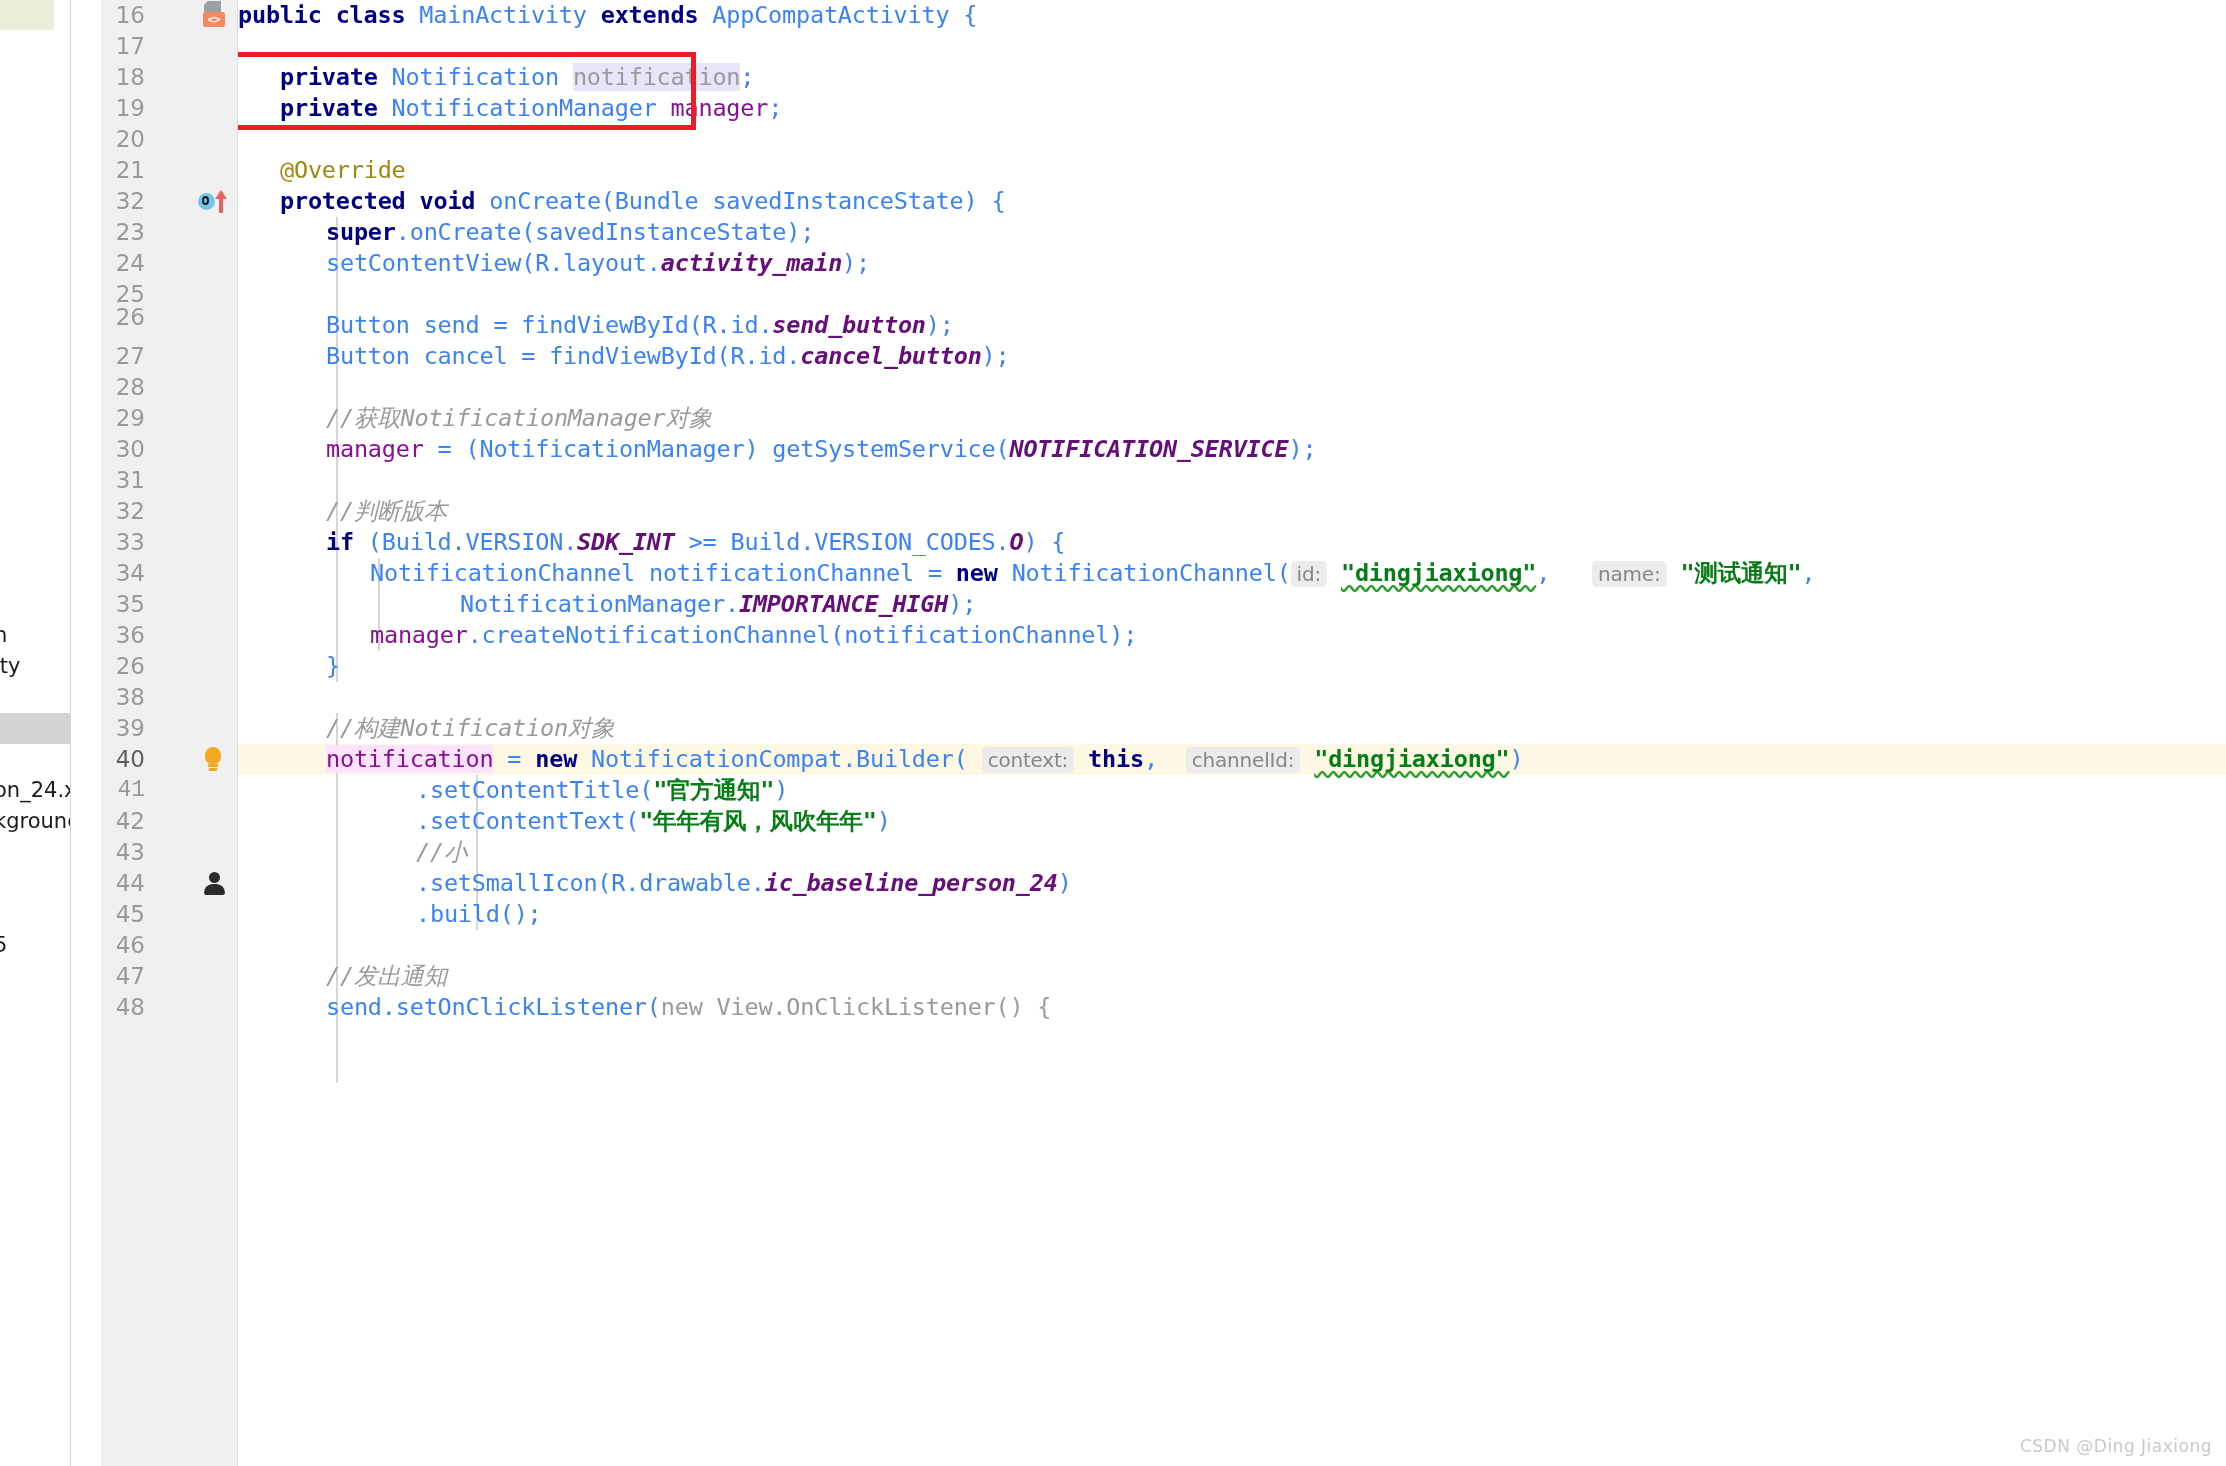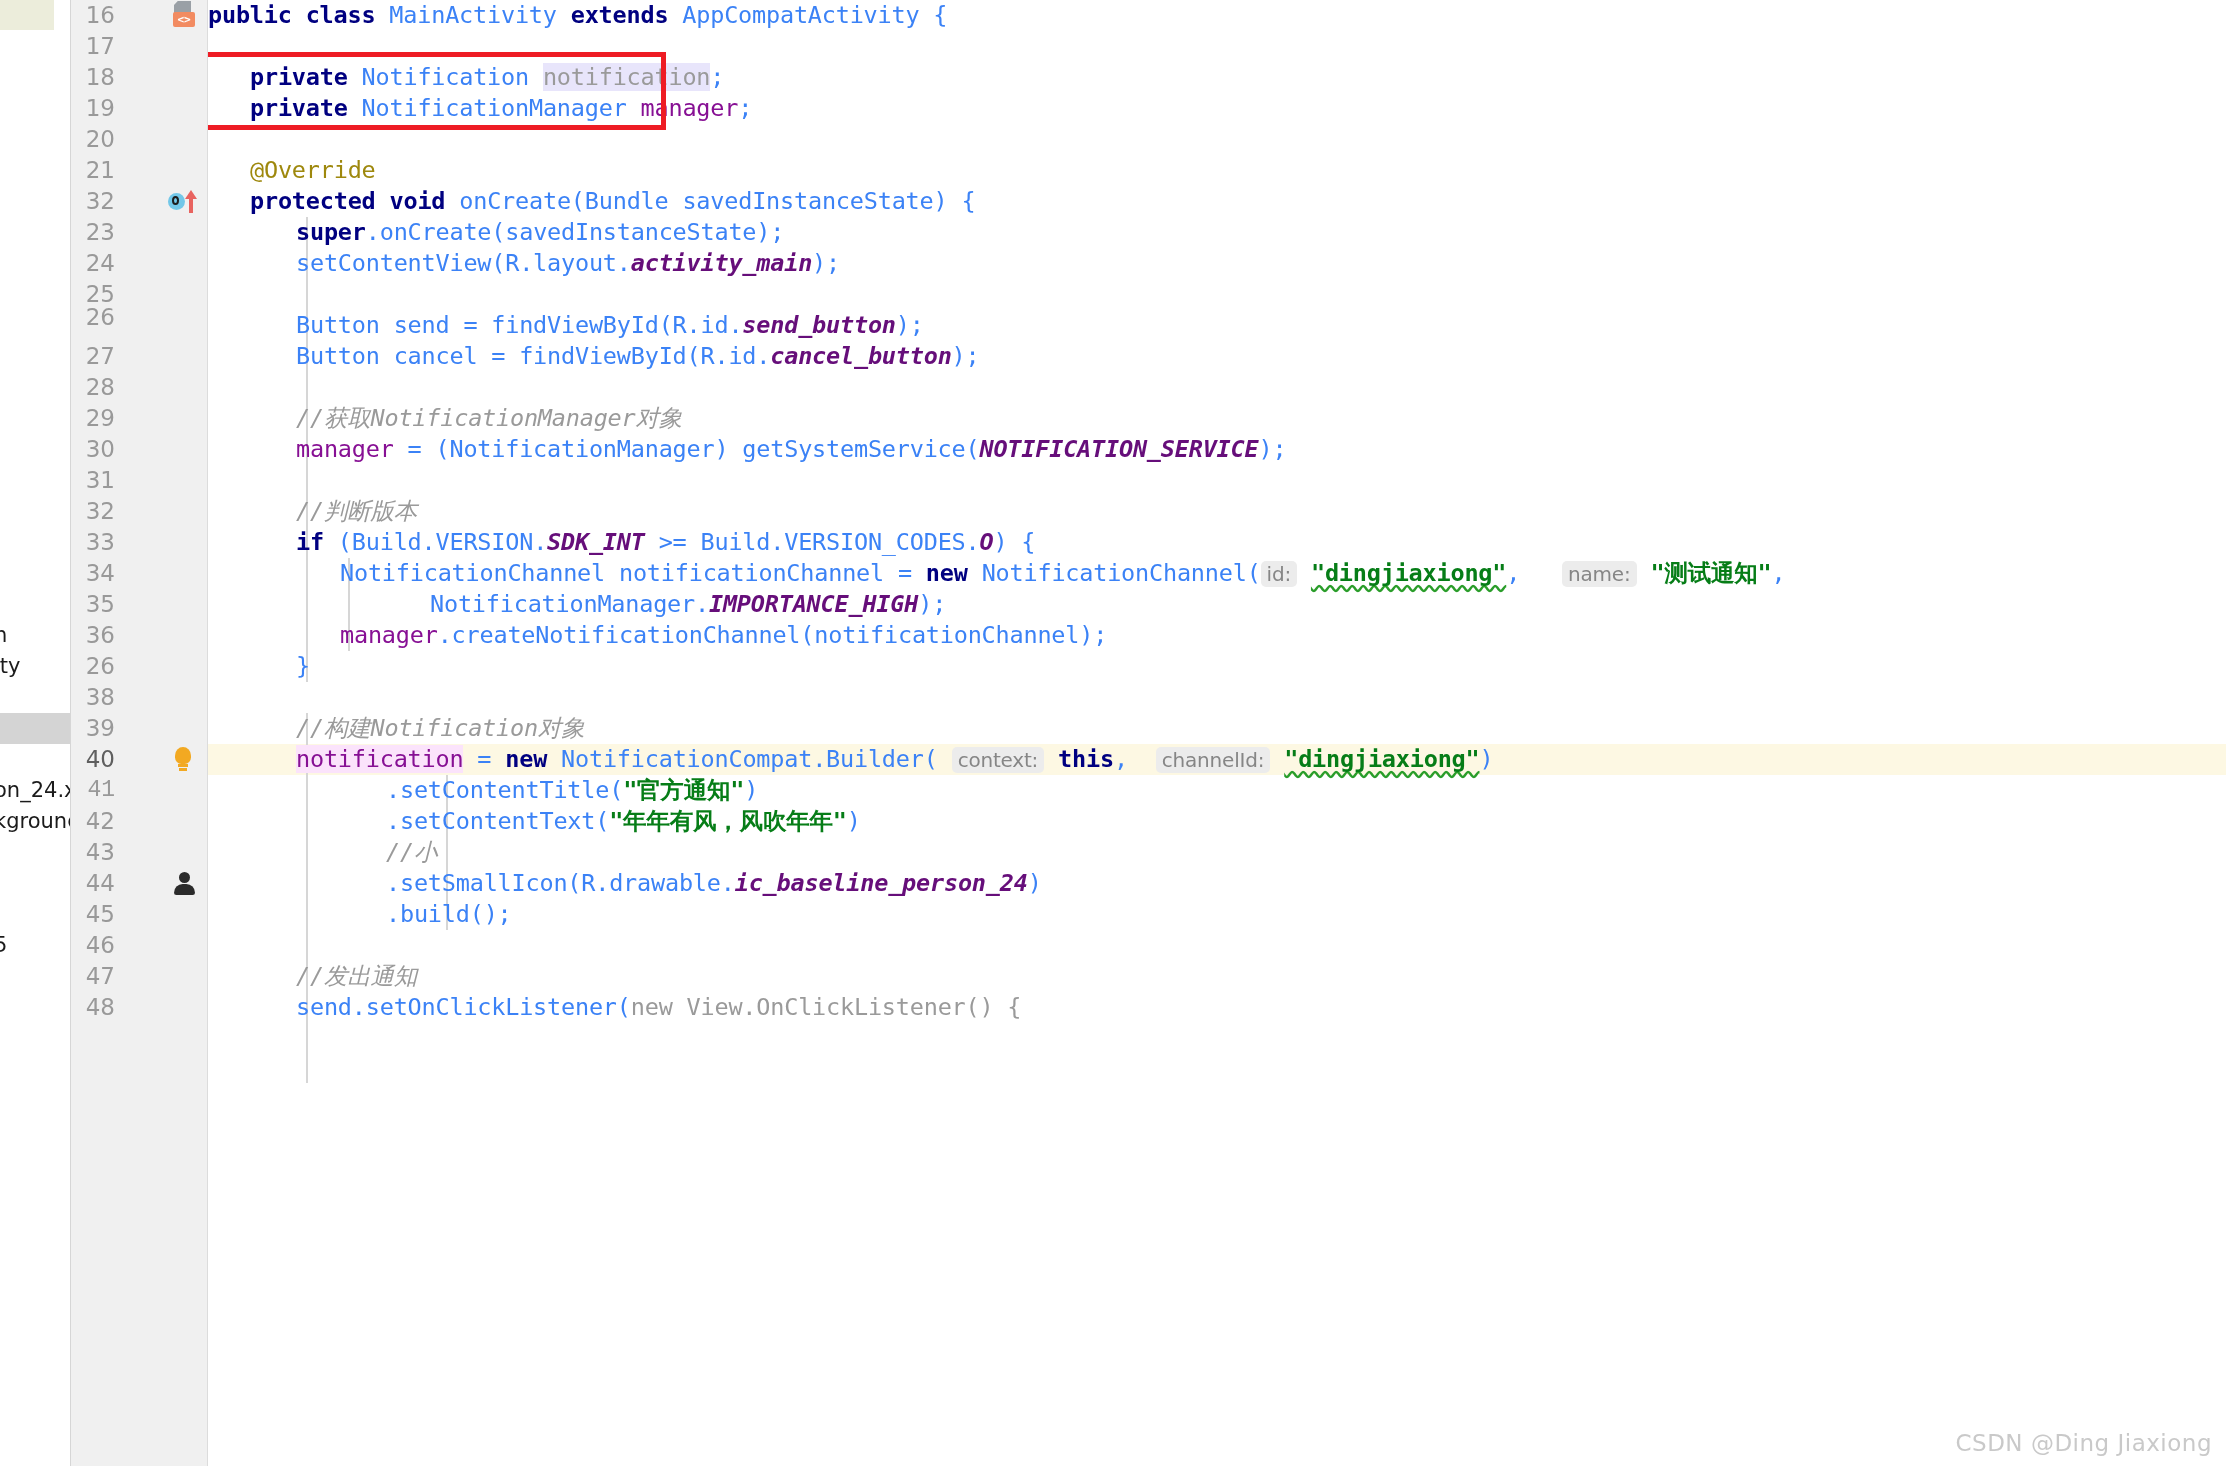--- a/index.html
+++ b/index.html
@@ -55,20 +55,21 @@
   }
 
   
   #gutter {
     position: relative;
     flex: 0 0 136px;
     width: 136px;
     height: 1466px;
     background: #f0f0f0;
     border-right: 1px solid #dcdcdc;
+    margin-left: 30px;
   }
   .ln {
     position: absolute;
     right: 92px;
     width: 60px;
     text-align: right;
     font-family: "DejaVu Sans", "Liberation Sans", sans-serif;
     font-size: 23px;
     color: #999999;
     height: 31px;
@@ -253,21 +254,21 @@
     box-sizing: border-box;
     pointer-events: none;
     background: transparent;
   }
 
   
   #watermark {
     position: absolute;
     right: 14px; bottom: 10px;
     font-family: "DejaVu Sans", "Liberation Sans", sans-serif;
-    font-size: 23px;
+    font-size: 17px;
     color: #c9c9c9;
     letter-spacing: 0.5px;
   }
 </style>
 </head>
 <body>
 
 <div id="app">
 
   <div id="project-panel">

